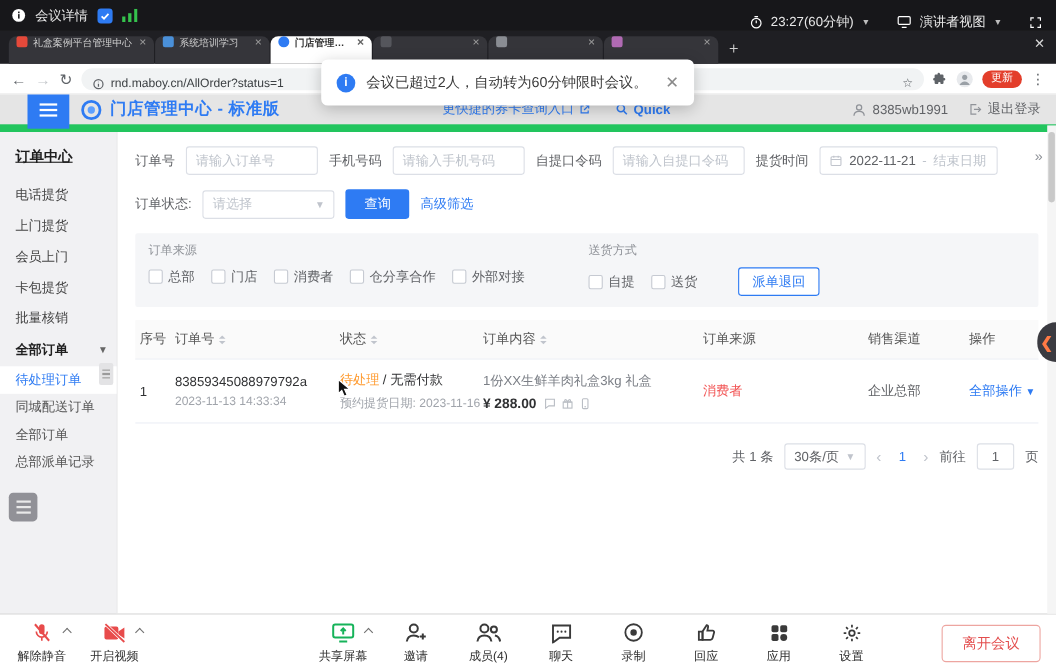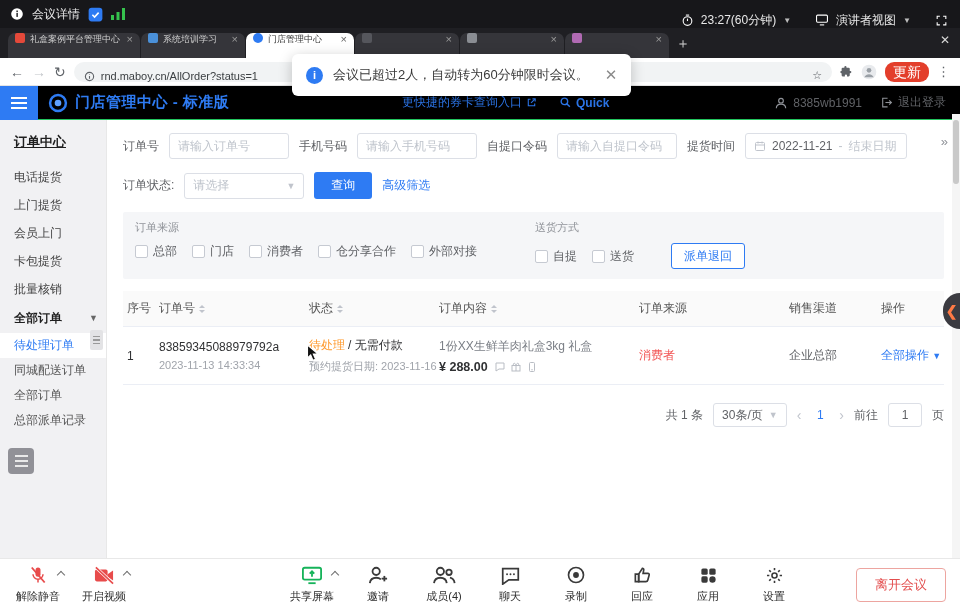--- a/index.html
+++ b/index.html
@@ -28,26 +28,26 @@
   .tlabel{overflow:hidden;white-space:nowrap;text-overflow:ellipsis;flex:1;}
   .tclose{font-size:11px;color:#9a9a9a;flex:none;}
   .newtab{color:#cfcfcf;font-size:14px;margin:0 0 5px 6px;}
   .winclose{position:absolute;right:10px;top:5px;color:#d8d8d8;font-size:12px;}
 
   .nav{height:28px;background:#fff;display:flex;align-items:center;gap:8px;padding:0 10px;border-bottom:1px solid #e4e4e4;flex:none;}
   .nico{color:#5f6368;font-size:14px;line-height:1;}
   .nico.dis{color:#c3c6ca;}
   .urlbox{flex:1;height:20px;background:#f1f3f4;border-radius:10px;display:flex;align-items:flex-end;gap:6px;padding:0 10px;font-size:11px;color:#3c4043;}
   .urlbox .star{margin-left:auto;color:#5f6368;font-size:11px;}
-  .update{background:#e33e2b;color:#fff;font-size:14px;border-radius:9px;padding:3px 8px;line-height:1;}
+  .update{background:#e33e2b;color:#fff;font-size:10px;border-radius:9px;padding:3px 8px;line-height:1;}
   .kebab{color:#5f6368;font-size:13px;}
 
   
   .app{flex:1;display:flex;flex-direction:column;overflow:hidden;}
-  .ahead{height:34px;display:flex;align-items:center;background:#000000;border-bottom:1px solid #22c55e;position:relative;flex:none;}
+  .ahead{height:34px;display:flex;align-items:center;background:#e5e5e5;border-bottom:7px solid #22c55e;position:relative;flex:none;padding-left:25px;}
   .burger{width:38px;height:34px;background:#2e7bf3;display:flex;flex-direction:column;align-items:center;justify-content:center;gap:3px;cursor:pointer;flex:none;}
   .burger i{display:block;width:16px;height:2px;background:#fff;}
   .brand{display:flex;align-items:center;gap:7px;margin-left:10px;}
   .brand-t{color:#2e7bf3;font-weight:bold;font-size:15px;letter-spacing:.5px;white-space:nowrap;}
   .acenter{position:absolute;left:402px;display:flex;align-items:center;gap:22px;}
   .alink{display:flex;align-items:center;gap:4px;color:#2e7bf3;font-size:12px;cursor:pointer;}
   .aright{margin-left:auto;display:flex;align-items:center;gap:18px;padding-right:14px;color:#606266;font-size:12px;}
   .aitem{display:flex;align-items:center;gap:5px;cursor:pointer;}
 
   .abody{flex:1;display:flex;overflow:hidden;position:relative;}
@@ -200,21 +200,21 @@
       <div class="tab" style="width:132px;">
         <span class="fav" style="background:#e5493a;"></span>
         <span class="tlabel">礼盒案例平台管理中心</span>
         <span class="tclose">×</span>
       </div>
       <div class="tab" style="width:104px;">
         <span class="fav" style="background:#4a90d9;"></span>
         <span class="tlabel">系统培训学习</span>
         <span class="tclose">×</span>
       </div>
-      <div class="tab active" style="width:108px;">
+      <div class="tab active" style="width:92px;font-weight:bold;">
         <span class="fav" style="background:#2e7bf3;border-radius:50%;"></span>
         <span class="tlabel">门店管理中心</span>
         <span class="tclose" style="color:#666;">×</span>
       </div>
       <div class="tab" style="width:104px;">
         <span class="fav" style="background:#55565c;"></span>
         <span class="tlabel"></span>
         <span class="tclose">×</span>
       </div>
       <div class="tab" style="width:104px;">

